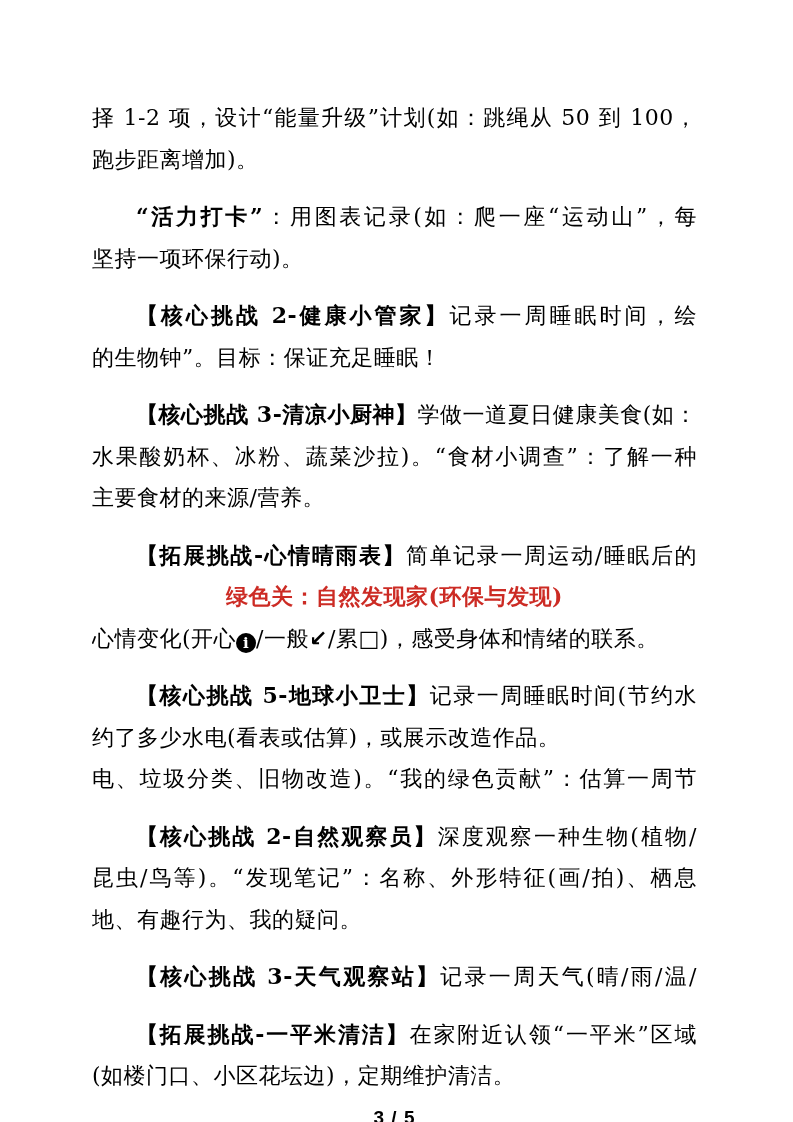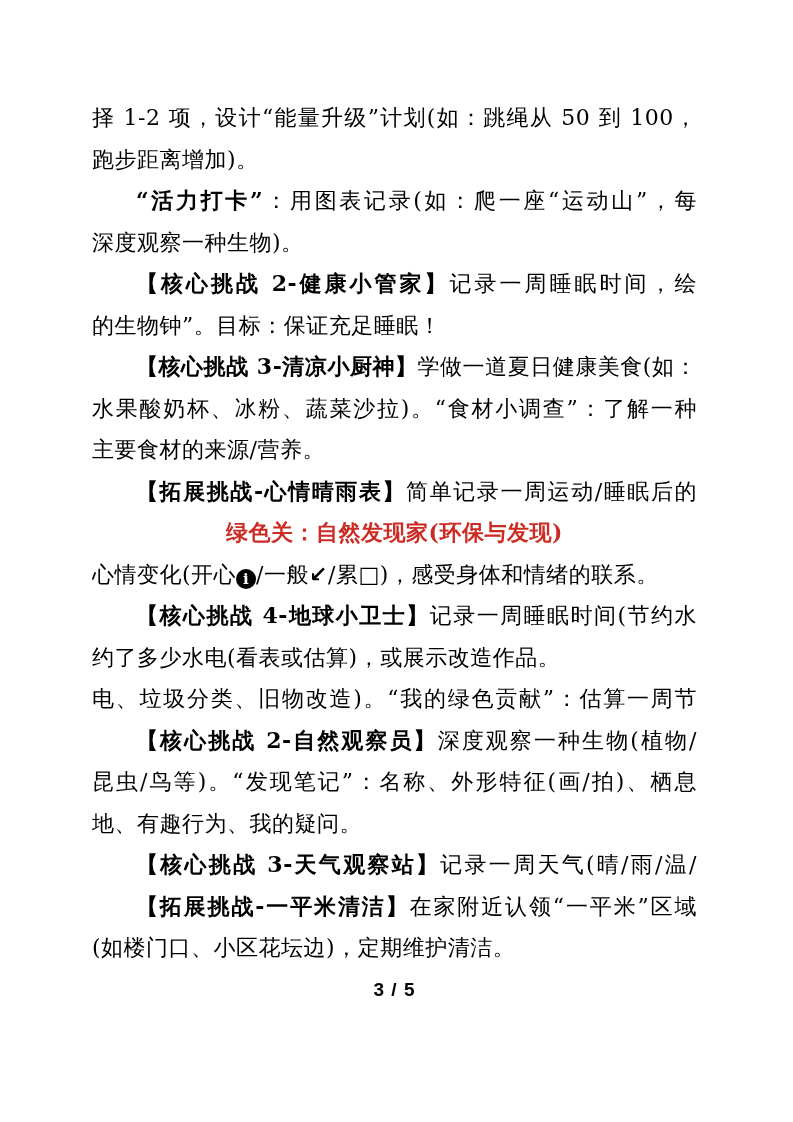--- a/index.html
+++ b/index.html
@@ -24,21 +24,21 @@
     height: 41.5px;
     text-align: left;
     letter-spacing: 0.5px;
     white-space: normal;
     overflow: hidden;
   }
   .j {
     text-align: justify;
     text-align-last: justify;
   }
-  .ind { text-indent: 44px; }
+  .ind { text-indent: 44px; margin-top: 16px; }
   .b { font-weight: bold; }
   .center { text-align: center; text-align-last: center; }
   .red { color: var(--accent, #cc2b24); }
   .footer-ln {
     font-family: Liberation Sans, sans-serif;
     font-size: 19px;
     font-weight: bold;
     text-align: center;
     text-align-last: center;
     letter-spacing: 1px;
@@ -63,21 +63,21 @@
 
 <div class="doc-page">
   <div class="content">
 
     <div class="ln j">择 1-2 项，设计“能量升级”计划(如：跳绳从 50 到 100，</div>
     <div class="ln">跑步距离增加)。</div>
 
     <div class="ln j ind">
       <span class="b">“活力打卡”</span><span>：用图表记录(如：爬一座“运动山”，每</span>
     </div>
-    <div class="ln">深度观察一种生物)。</div>
+    <div class="ln">坚持一项环保行动)。</div>
 
     <div class="ln j ind">
       <span class="b">【核心挑战 2-健康小管家】</span><span>记录一周睡眠时间，绘制“我</span>
     </div>
     <div class="ln">的生物钟”。目标：保证充足睡眠！</div>
 
     <div class="ln j ind">
       <span class="b">【核心挑战 3-清凉小厨神】</span><span>学做一道夏日健康美食(如：</span>
     </div>
     <div class="ln j">水果酸奶杯、冰粉、蔬菜沙拉)。“食材小调查”：了解一种</div>
@@ -86,21 +86,21 @@
     <div class="ln j ind">
       <span class="b">【拓展挑战-心情晴雨表】</span><span>简单记录一周运动/睡眠后的</span>
     </div>
     <div class="ln center red b">绿色关：自然发现家(环保与发现)</div>
 
     <div class="ln">
       <span>心情变化(开心</span><span class="icoI">i</span><span>/一般</span><span class="arw">↙</span><span>/累</span><span class="sq">□</span><span>)，感受身体和情绪的联系。</span>
     </div>
 
     <div class="ln j ind">
-      <span class="b">【核心挑战 4-地球小卫士】</span><span>记录一周睡眠时间(节约水</span>
+      <span class="b">【核心挑战 5-地球小卫士】</span><span>记录一周睡眠时间(节约水</span>
     </div>
     <div class="ln">约了多少水电(看表或估算)，或展示改造作品。</div>
     <div class="ln j">电、垃圾分类、旧物改造)。“我的绿色贡献”：估算一周节</div>
 
     <div class="ln j ind">
       <span class="b">【核心挑战 2-自然观察员】</span><span>深度观察一种生物(植物/</span>
     </div>
     <div class="ln j">昆虫/鸟等)。“发现笔记”：名称、外形特征(画/拍)、栖息</div>
     <div class="ln">地、有趣行为、我的疑问。</div>
 

